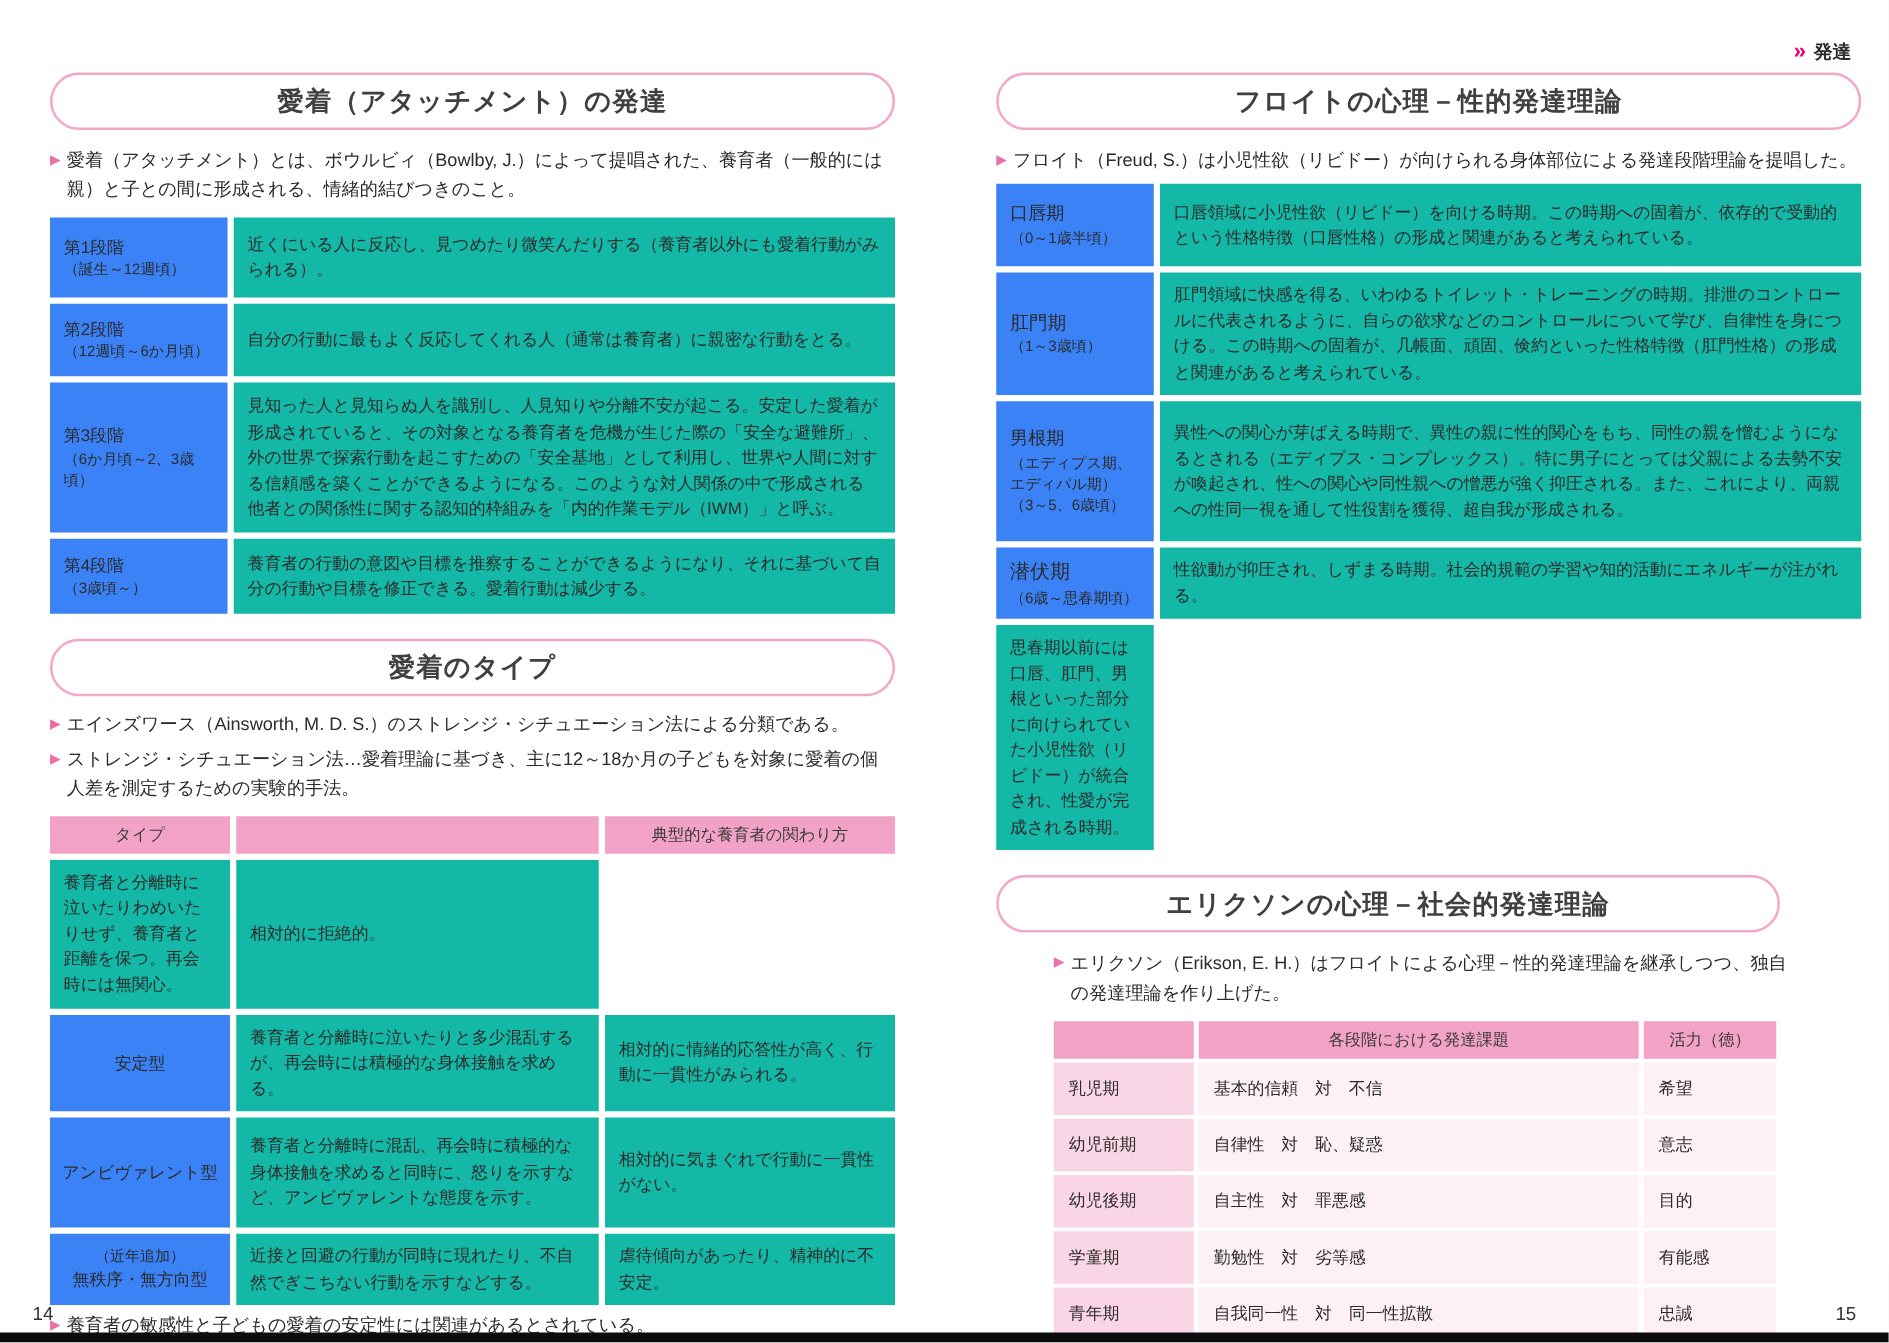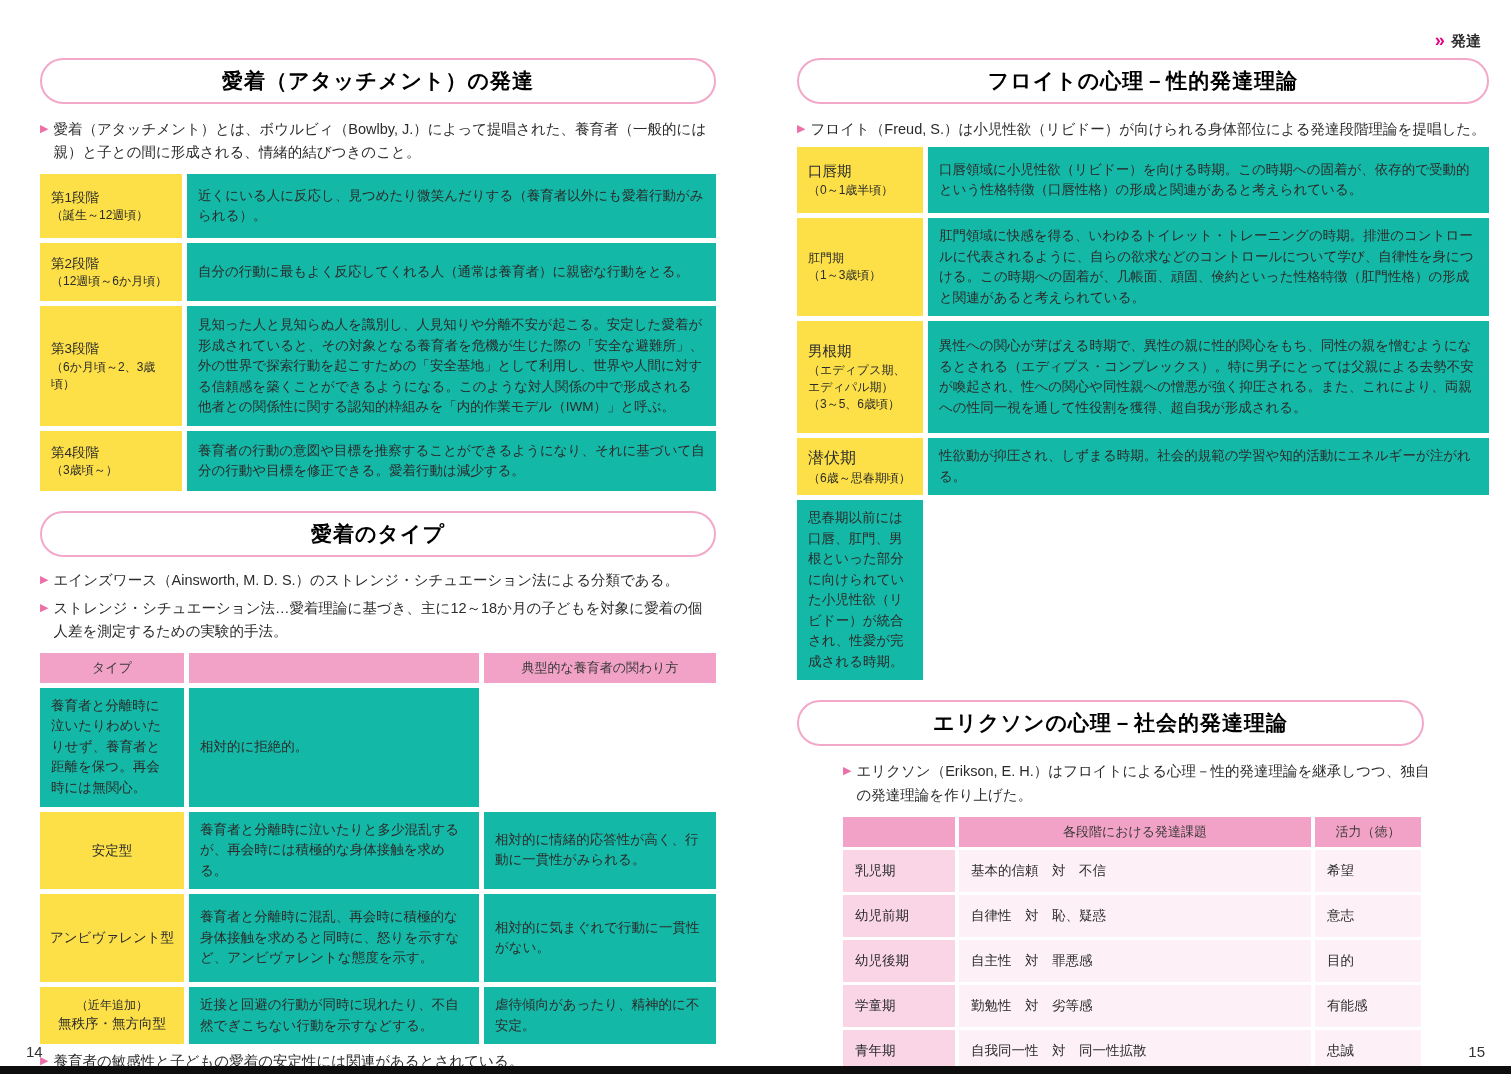--- a/index.html
+++ b/index.html
@@ -7,35 +7,35 @@
   .sheet { position:relative; width:1511px; height:1074px; background:#ffffff; overflow:hidden; color:#2b2b2b; }
 
   .page-header { position:absolute; top:30px; right:30px; font-size:15px; font-weight:bold; color:#2b2b2b; }
   .page-header .chev { color:#e50080; font-size:18px; font-weight:bold; margin-right:4px; letter-spacing:-2px; }
 
   .col { position:absolute; top:58px; }
   .col-left  { left:40px;  width:676px; }
   .col-right { left:797px; width:692px; }
 
   .pill-title { border:2px solid #f2a9c9; border-radius:24px; background:#fff; text-align:center;
-                color:#000000; font-weight:bold; font-size:21px; padding:7px 0; letter-spacing:1px; }
+                color:#404040; font-weight:bold; font-size:21px; padding:7px 0; letter-spacing:1px; }
 
   .bullet-row { display:flex; align-items:flex-start; margin:4px 0; }
   .bullet-icon { flex:0 0 auto; color:#ec6fa8; font-size:11px; line-height:1; margin:5px 5px 0 0; }
   .bullet-text { flex:1; font-size:14.5px; line-height:1.6; }
 
   .trow { display:grid; column-gap:5px; margin-bottom:5px; }
   .cols-stages { grid-template-columns:142px 1fr; }
   .cols-freud  { grid-template-columns:126px 1fr; }
   .cols-types  { grid-template-columns:144px 290px 1fr; }
   .cols-erik   { grid-template-columns:112px 352px 1fr; column-gap:4px; margin-bottom:3px; }
 
   .hdr-cell { background:#f2a2c6; display:flex; align-items:center; justify-content:center;
               font-size:13px; color:#3a3a3a; min-height:30px; text-align:center; }
-  .lbl-cell { background:#fde047; font-size:13.5px; line-height:1.45; padding:8px 8px; }
+  .lbl-cell { background:#3b82f6; font-size:13.5px; line-height:1.45; padding:8px 8px; }
   .lbl-left   { display:flex; flex-direction:column; justify-content:center; align-items:flex-start; text-align:left; padding-left:11px; }
   .lbl-center { display:flex; flex-direction:column; justify-content:center; align-items:center; text-align:center; }
   .lbl-cell .sub { display:block; font-size:12px; }
   .txt-cell { background:#14b8a6; font-size:13.5px; line-height:1.52; padding:8px 11px;
               display:flex; align-items:center; }
   .txt-cell > span { display:block; }
 
   .erik-cell { background:#fdf0f6; font-size:13.5px; padding:6px 12px; display:flex; align-items:center; min-height:30px;text-align:center; }
   .erik-lbl  { background:#f9d5e6; }
 
@@ -282,21 +282,21 @@
         <div class="lbl-cell lbl-left">
           <span style="font-size:14.5px">口唇期</span>
           <span class="sub">（0～1歳半頃）</span>
         </div>
         <div class="txt-cell">
             <span>口唇領域に小児性欲（リビドー）を向ける時期。この時期への固着が、依存的で受動的という性格特徴（口唇性格）の形成と関連があると考えられている。</span>
           </div>
       </div>
       <div class="trow cols-freud" style="min-height:92px">
         <div class="lbl-cell lbl-left">
-          <span style="font-size:12px">肛門期</span>
+          <span style="font-size:15px">肛門期</span>
           <span class="sub">（1～3歳頃）</span>
         </div>
         <div class="txt-cell">
             <span>肛門領域に快感を得る、いわゆるトイレット・トレーニングの時期。排泄のコントロールに代表されるように、自らの欲求などのコントロールについて学び、自律性を身につける。この時期への固着が、几帳面、頑固、倹約といった性格特徴（肛門性格）の形成と関連があると考えられている。</span>
           </div>
       </div>
       <div class="trow cols-freud" style="min-height:112px">
         <div class="lbl-cell lbl-left">
           <span style="font-size:14.5px">男根期</span>
           <span class="sub">（エディプス期、エディパル期）</span>

